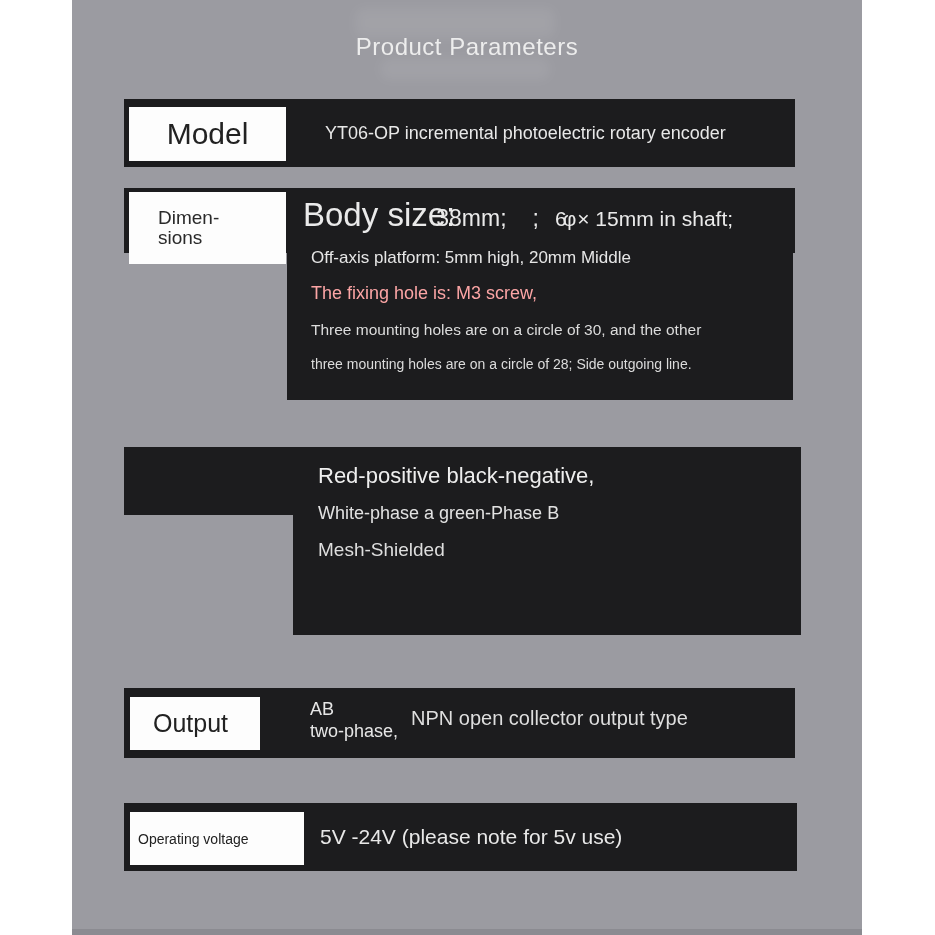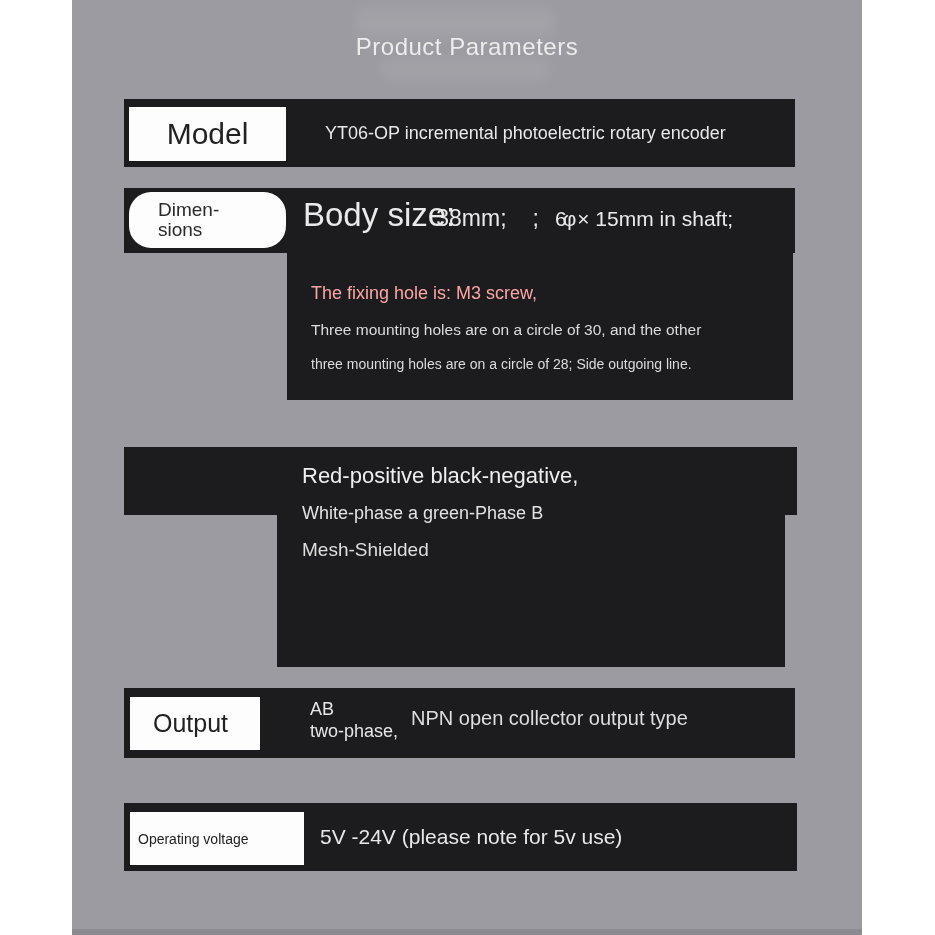--- a/index.html
+++ b/index.html
@@ -33,40 +33,40 @@
   .val { position:absolute; color:#e8e8e8; white-space:nowrap; }
 
   
   .model-bar   { left:124px; top:99px;  width:671px; height:68px; }
   .model-box   { left:129px; top:107px; width:157px; height:54px; }
   .model-box span { width:100%; text-align:center; font-size:30px; }
   .model-val   { left:325px; top:99px; height:68px; line-height:68px; font-size:18px; }
 
   
   .dim-labelbar{ left:124px; top:188px; width:671px; height:65px; }
-  .dim-box     { left:129px; top:192px; width:157px; height:56px; padding-left:29px;border-radius:22px; }
+  .dim-box     { left:129px; top:192px; width:157px; height:72px; padding-left:29px; }
   .dim-box .twoline { font-size:19px; line-height:20px; color:#2a2a2a; }
   .dim-content { left:287px; top:188px; width:506px; height:212px; }
   .dim-line1 { position:absolute; left:16px; top:8px; white-space:nowrap; color:#eaeaea; }
   .dim-line1 .big  { font-size:33px; }
   .dim-line1 .ov   { font-size:23px; margin-left:-19px; }
   .dim-line1 .semi { font-size:23px; margin-left:26px; }
   .dim-line1 .six  { font-size:21px; margin-left:16px; }
   .dim-line1 .phi  { font-size:21px; margin-left:-4px; }
   .dim-line1 .rest { font-size:21px; margin-left:1px; }
   .dim-line2 { position:absolute; left:24px; top:60px;  font-size:17px; color:#e6e6e6; white-space:nowrap; }
   .dim-line3 { position:absolute; left:24px; top:95px;  font-size:18px; color:#fca5a5; white-space:nowrap; }
   .dim-line4 { position:absolute; left:24px; top:133px; font-size:15.5px; color:#dcdcdc; white-space:nowrap; }
   .dim-line5 { position:absolute; left:24px; top:168px; font-size:14px; color:#dcdcdc; white-space:nowrap; }
 
   
   .wire-labelbar{ left:124px; top:447px; width:673px; height:68px; }
   .wire-box     { left:132px; top:456px; width:156px; height:54px; padding-left:25px; }
   .wire-box span{ font-size:27px; }
-  .wire-content { left:277px; top:447px; width:508px; height:220px; }
+  .wire-content { left:293px; top:447px; width:508px; height:188px; }
   .wire-line1 { position:absolute; left:25px; top:16px;  font-size:22px; color:#eeeeee; white-space:nowrap; }
   .wire-line2 { position:absolute; left:25px; top:56px;  font-size:18px; color:#e2e2e2; white-space:nowrap; }
   .wire-line3 { position:absolute; left:25px; top:92px;  font-size:19px; color:#dedede; white-space:nowrap; }
   .wire-note  { position:absolute; left:21px; top:144px; font-size:12.5px; color:#cfcfcf; white-space:nowrap; }
 
   
   .out-bar { left:124px; top:688px; width:671px; height:70px; }
   .out-box { left:130px; top:697px; width:130px; height:53px; padding-left:23px; }
   .out-box span { font-size:25px; }
   .out-ab   { position:absolute; left:310px; top:698px; font-size:18px; line-height:22px; color:#e6e6e6; }
@@ -95,20 +95,21 @@
   </div>
   <div class="labelbox model-box">
     <span>Model</span>
   </div>
 
   <div class="bar dim-labelbar"></div>
   <div class="bar dim-content">
     <div class="dim-line1">
       <span class="big">Body size:</span><span class="ov">38mm;</span><span class="semi">;</span><span class="six">6</span><span class="phi">φ</span><span class="rest">× 15mm in shaft;</span>
     </div>
+    <div class="dim-line2">Off-axis platform: 5mm high, 20mm Middle</div>
     <div class="dim-line3">The fixing hole is: M3 screw,</div>
     <div class="dim-line4">Three mounting holes are on a circle of 30, and the other</div>
     <div class="dim-line5">three mounting holes are on a circle of 28; Side outgoing line.</div>
   </div>
   <div class="labelbox dim-box">
     <span class="twoline">
       <span style="display:block;">Dimen-</span>
       <span style="display:block;">sions</span>
     </span>
   </div>

